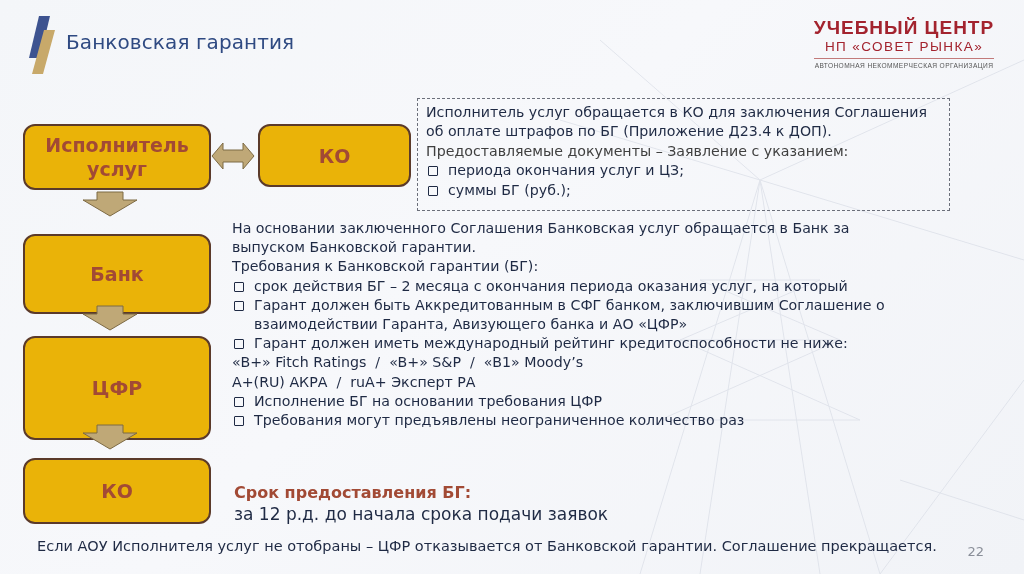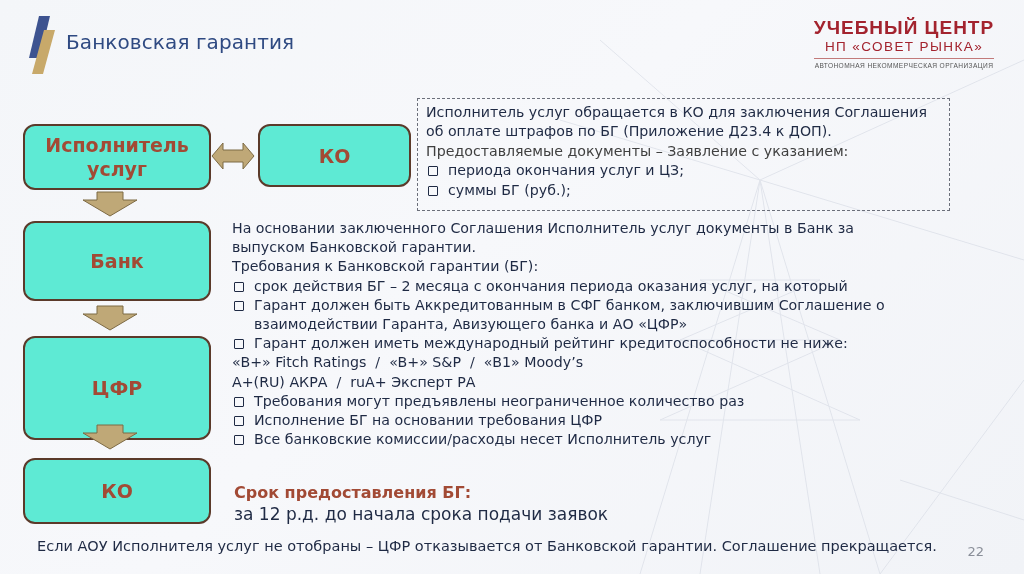--- a/index.html
+++ b/index.html
@@ -20,21 +20,21 @@
     }
     .brand { position: absolute; right: 26px; top: 18px; width: 188px; text-align: center; }
     .brand-line1 { font-family: "Liberation Sans", sans-serif; font-weight: bold; font-size: 19px; color: #a3232e; letter-spacing: 1px; line-height: 20px; }
     .brand-line2 { font-family: "Liberation Sans", sans-serif; font-weight: normal; font-size: 13.5px; color: #a3232e; letter-spacing: 1.4px; line-height: 17px; }
     .brand-rule { height: 1px; background: #c27a7a; margin: 3px 4px 3px; }
     .brand-line3 { font-family: "Liberation Sans", sans-serif; font-size: 6.6px; color: #555; letter-spacing: 0.4px; }
 
     
     .flow-box {
       position: absolute; width: 188px; height: 66px;
-      border: 2px solid #5b3a2a; border-radius: 12px; background: #5eead4;
+      border: 2px solid #5b3a2a; border-radius: 12px; background: #eab308;
       display: flex; align-items: center; justify-content: center; text-align: center;
       color: #a24a35; font-weight: bold; font-size: 19px; line-height: 24px;
     }
     .arrow-down { position: absolute; width: 56px; height: 26px; }
     .arrow-both { position: absolute; left: 211px; top: 141px; width: 44px; height: 30px; }
 
     
     .info-box {
       position: absolute; left: 417px; top: 98px; width: 533px; height: 113px;
       border: 1px dashed #6b6f7a; padding: 4px 8px 0 8px;
@@ -98,21 +98,21 @@
 </svg>
 
 <div class="flow-box" style="left:258px; top:124px; width:153px; height:63px;">
   <span>КО</span>
 </div>
 
 <svg class="arrow-down" style="left:82px; top:191px;" viewBox="0 0 56 26">
   <polygon points="15,1 41,1 41,9 55,9 28,25 1,9 15,9" fill="#bfa877" stroke="#7d6a44" stroke-width="1"></polygon>
 </svg>
 
-<div class="flow-box" style="left:23px; top:221px; height:80px;">
+<div class="flow-box" style="left:23px; top:234px; height:80px;">
   <span>Банк</span>
 </div>
 
 <svg class="arrow-down" style="left:82px; top:305px;" viewBox="0 0 56 26">
   <polygon points="15,1 41,1 41,9 55,9 28,25 1,9 15,9" fill="#bfa877" stroke="#7d6a44" stroke-width="1"></polygon>
 </svg>
 
 <div class="flow-box" style="left:23px; top:336px; height:104px;">
   <span>ЦФР</span>
 </div>
@@ -133,21 +133,21 @@
     <span class="chk-box"></span>
     <span>периода окончания услуг и ЦЗ;</span>
   </div>
   <div class="chk">
     <span class="chk-box"></span>
     <span>суммы БГ (руб.);</span>
   </div>
 </div>
 
 <div class="main-text">
-  <div>На основании заключенного Соглашения Исполнитель услуг документы в Банк за</div>
+  <div>На основании заключенного Соглашения Банковская услуг обращается в Банк за</div>
   <div>выпуском Банковской гарантии.</div>
   <div>Требования к Банковской гарантии (БГ):</div>
 
   <div class="chk">
     <span class="chk-box"></span>
     <div>
       <div>срок действия БГ – 2 месяца с окончания периода оказания услуг, на который</div>
     </div>
   </div>
   <div class="chk">
@@ -158,29 +158,25 @@
     </div>
   </div>
   <div class="chk">
     <span class="chk-box"></span>
     <div>Гарант должен иметь международный рейтинг кредитоспособности не ниже:</div>
   </div>
   <div class="center-line" style="white-space:pre;">«B+» Fitch Ratings  /  «B+» S&amp;P  /  «B1» Moody’s</div>
   <div class="center-line" style="white-space:pre;">A+(RU) АКРА  /  ruA+ Эксперт РА</div>
   <div class="chk">
     <span class="chk-box"></span>
-    <div>Требования могут предъявлены неограниченное количество раз</div>
-  </div>
-  <div class="chk">
-    <span class="chk-box"></span>
     <div>Исполнение БГ на основании требования ЦФР</div>
   </div>
   <div class="chk">
     <span class="chk-box"></span>
-    <div>Все банковские комиссии/расходы несет Исполнитель услуг</div>
+    <div>Требования могут предъявлены неограниченное количество раз</div>
   </div>
 </div>
 
 <div class="term-title">Срок предоставления БГ:</div>
 <div class="term-value">за 12 р.д. до начала срока подачи заявок</div>
 
 <div class="footer-note">Если АОУ Исполнителя услуг не отобраны – ЦФР отказывается от Банковской гарантии. Соглашение прекращается.</div>
 <div class="page-number">22</div>
 
 </body></html>

